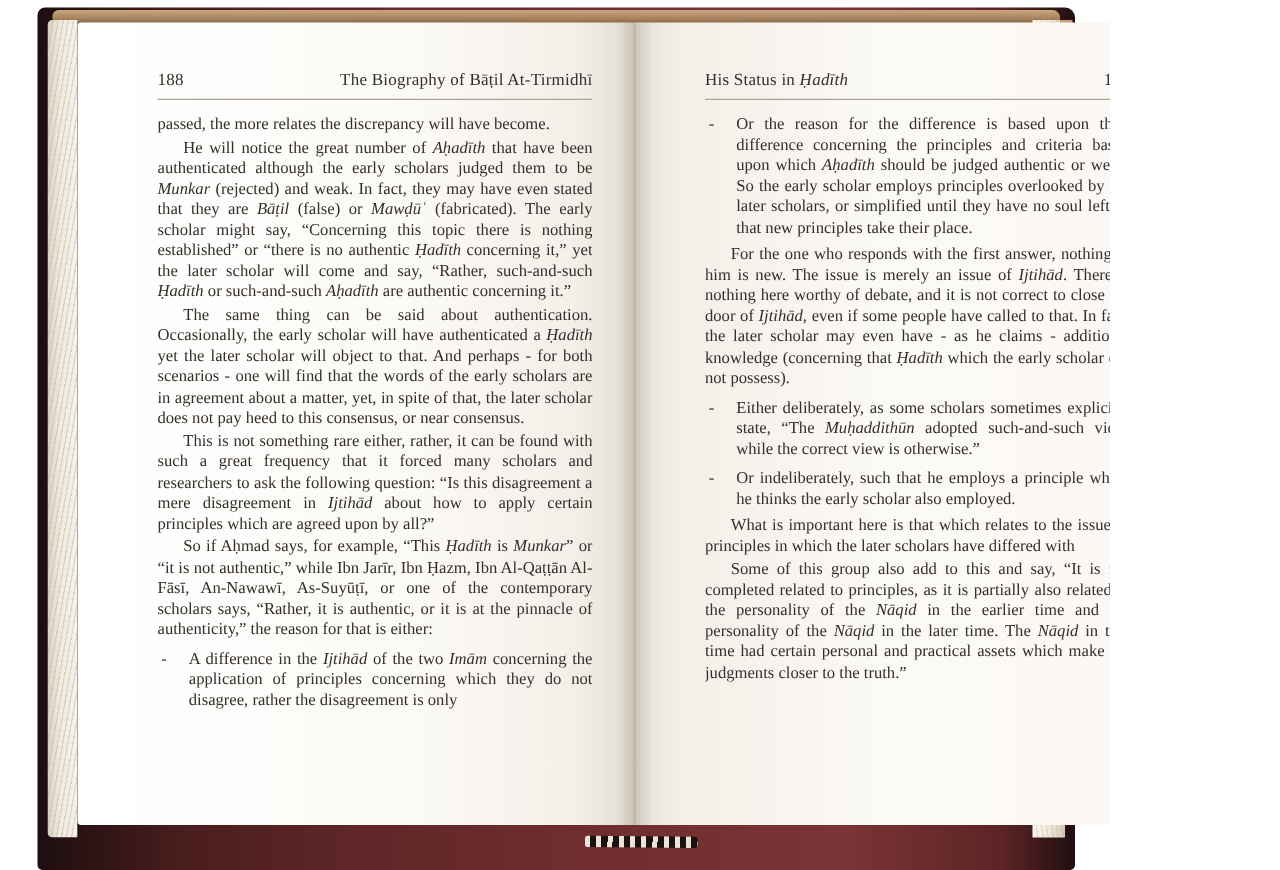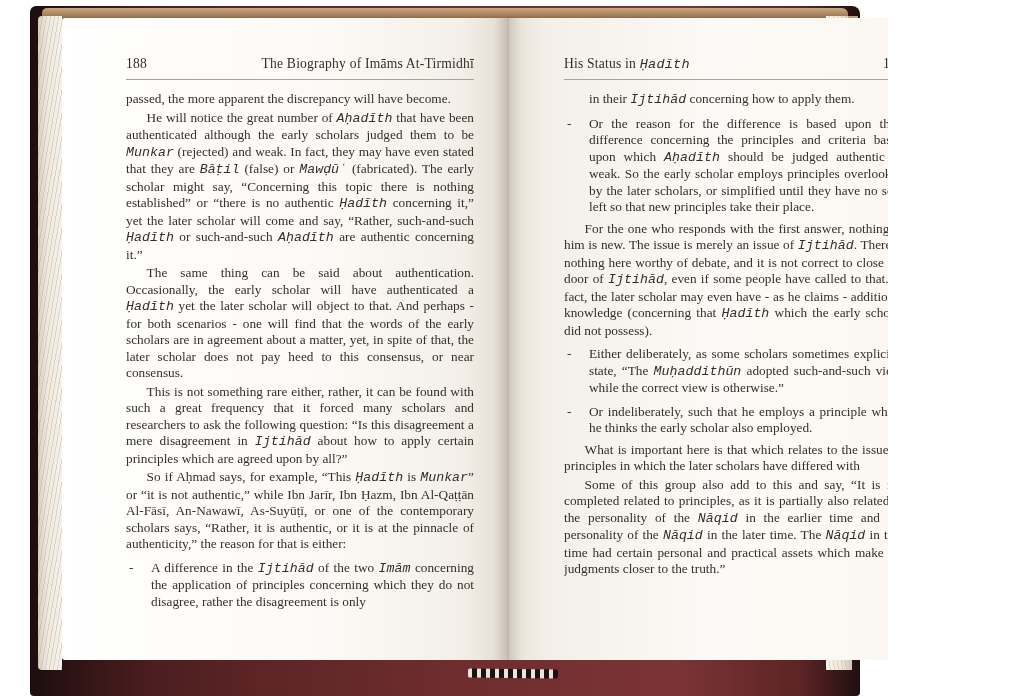--- a/index.html
+++ b/index.html
@@ -71,56 +71,55 @@
     border-bottom:1px solid #a9a298;
     padding-bottom:7px;margin-bottom:11px;
   }
   .body{font-size:13.3px;line-height:16.5px;text-align:justify;}
   .blk{margin:0 0 2px 0;}
   .blk.para{text-indent:1.55em;}
   .blk.cont{text-indent:0;}
   .blk.cont-indent{padding-left:25px;}
   .blk.bullet{position:relative;padding-left:25px;margin:7px 0 5px 0;}
   .blk.bullet .dash{position:absolute;left:3px;top:0;}
-  i{font-style:italic;font-family:Liberation Mono, monospace;}
+  i{font-style:italic;}
 </style>
 </head>
 <body>
 
 <div class="stage">
   <div class="cover"></div>
   <div class="top-edge"></div>
   <div class="left-stack"></div>
   <div class="right-stack"></div>
 
   <div class="page page-left">
     <div class="page-inner">
       <div class="header">
         <span>188</span>
-        <span id="left-header-title">The Biography of Imāms At-Tirmidhī</span>
+        <span id="left-header-title">The Biography of Bāṭil At-Tirmidhī</span>
       </div>
       <div class="body" id="left-body">
-          <p class="blk cont">passed, the more apparent the discrepancy will have become.</p>
+          <p class="blk cont">passed, the more relates the discrepancy will have become.</p>
           <p class="blk para">He will notice the great number of <i>Aḥadīth</i> that have been authenticated although the early scholars judged them to be <i>Munkar</i> (rejected) and weak. In fact, they may have even stated that they are <i>Bāṭil</i> (false) or <i>Mawḍūʿ</i> (fabricated). The early scholar might say, “Concerning this topic there is nothing established” or “there is no authentic <i>Ḥadīth</i> concerning it,” yet the later scholar will come and say, “Rather, such-and-such <i>Ḥadīth</i> or such-and-such <i>Aḥadīth</i> are authentic concerning it.”</p>
           <p class="blk para">The same thing can be said about authentication. Occasionally, the early scholar will have authenticated a <i>Ḥadīth</i> yet the later scholar will object to that. And perhaps - for both scenarios - one will find that the words of the early scholars are in agreement about a matter, yet, in spite of that, the later scholar does not pay heed to this consensus, or near consensus.</p>
           <p class="blk para">This is not something rare either, rather, it can be found with such a great frequency that it forced many scholars and researchers to ask the following question: “Is this disagreement a mere disagreement in <i>Ijtihād</i> about how to apply certain principles which are agreed upon by all?”</p>
           <p class="blk para">So if Aḥmad says, for example, “This <i>Ḥadīth</i> is <i>Munkar</i>” or “it is not authentic,” while Ibn Jarīr, Ibn Ḥazm, Ibn Al-Qaṭṭān Al-Fāsī, An-Nawawī, As-Suyūṭī, or one of the contemporary scholars says, “Rather, it is authentic, or it is at the pinnacle of authenticity,” the reason for that is either:</p>
           <p class="blk bullet"><span class="dash">-</span>A difference in the <i>Ijtihād</i> of the two <i>Imām</i> concerning the application of principles concerning which they do not disagree, rather the disagreement is only</p>
         </div>
     </div>
   </div>
 
   <div class="page page-right">
     <div class="page-inner">
       <div class="header">
         <span id="right-header-title">His Status in <i>Ḥadīth</i></span>
         <span>189</span>
       </div>
       <div class="body" id="right-body">
-          <p class="blk cont-indent">in their <i>Ijtihād</i> concerning how to apply them.</p>
           <p class="blk bullet"><span class="dash">-</span>Or the reason for the difference is based upon their difference concerning the principles and criteria based upon which <i>Aḥadīth</i> should be judged authentic or weak. So the early scholar employs principles overlooked by the later scholars, or simplified until they have no soul left so that new principles take their place.</p>
           <p class="blk para">For the one who responds with the first answer, nothing to him is new. The issue is merely an issue of <i>Ijtihād</i>. There is nothing here worthy of debate, and it is not correct to close the door of <i>Ijtihād</i>, even if some people have called to that. In fact, the later scholar may even have - as he claims - additional knowledge (concerning that <i>Ḥadīth</i> which the early scholar did not possess).</p>
           <p class="blk bullet"><span class="dash">-</span>Either deliberately, as some scholars sometimes explicitly state, “The <i>Muḥaddithūn</i> adopted such-and-such view, while the correct view is otherwise.”</p>
           <p class="blk bullet"><span class="dash">-</span>Or indeliberately, such that he employs a principle which he thinks the early scholar also employed.</p>
           <p class="blk para">What is important here is that which relates to the issue of principles in which the later scholars have differed with</p>
           <p class="blk para">Some of this group also add to this and say, “It is not completed related to principles, as it is partially also related to the personality of the <i>Nāqid</i> in the earlier time and the personality of the <i>Nāqid</i> in the later time. The <i>Nāqid</i> in that time had certain personal and practical assets which make his judgments closer to the truth.”</p>
         </div>
     </div>
   </div>
 

